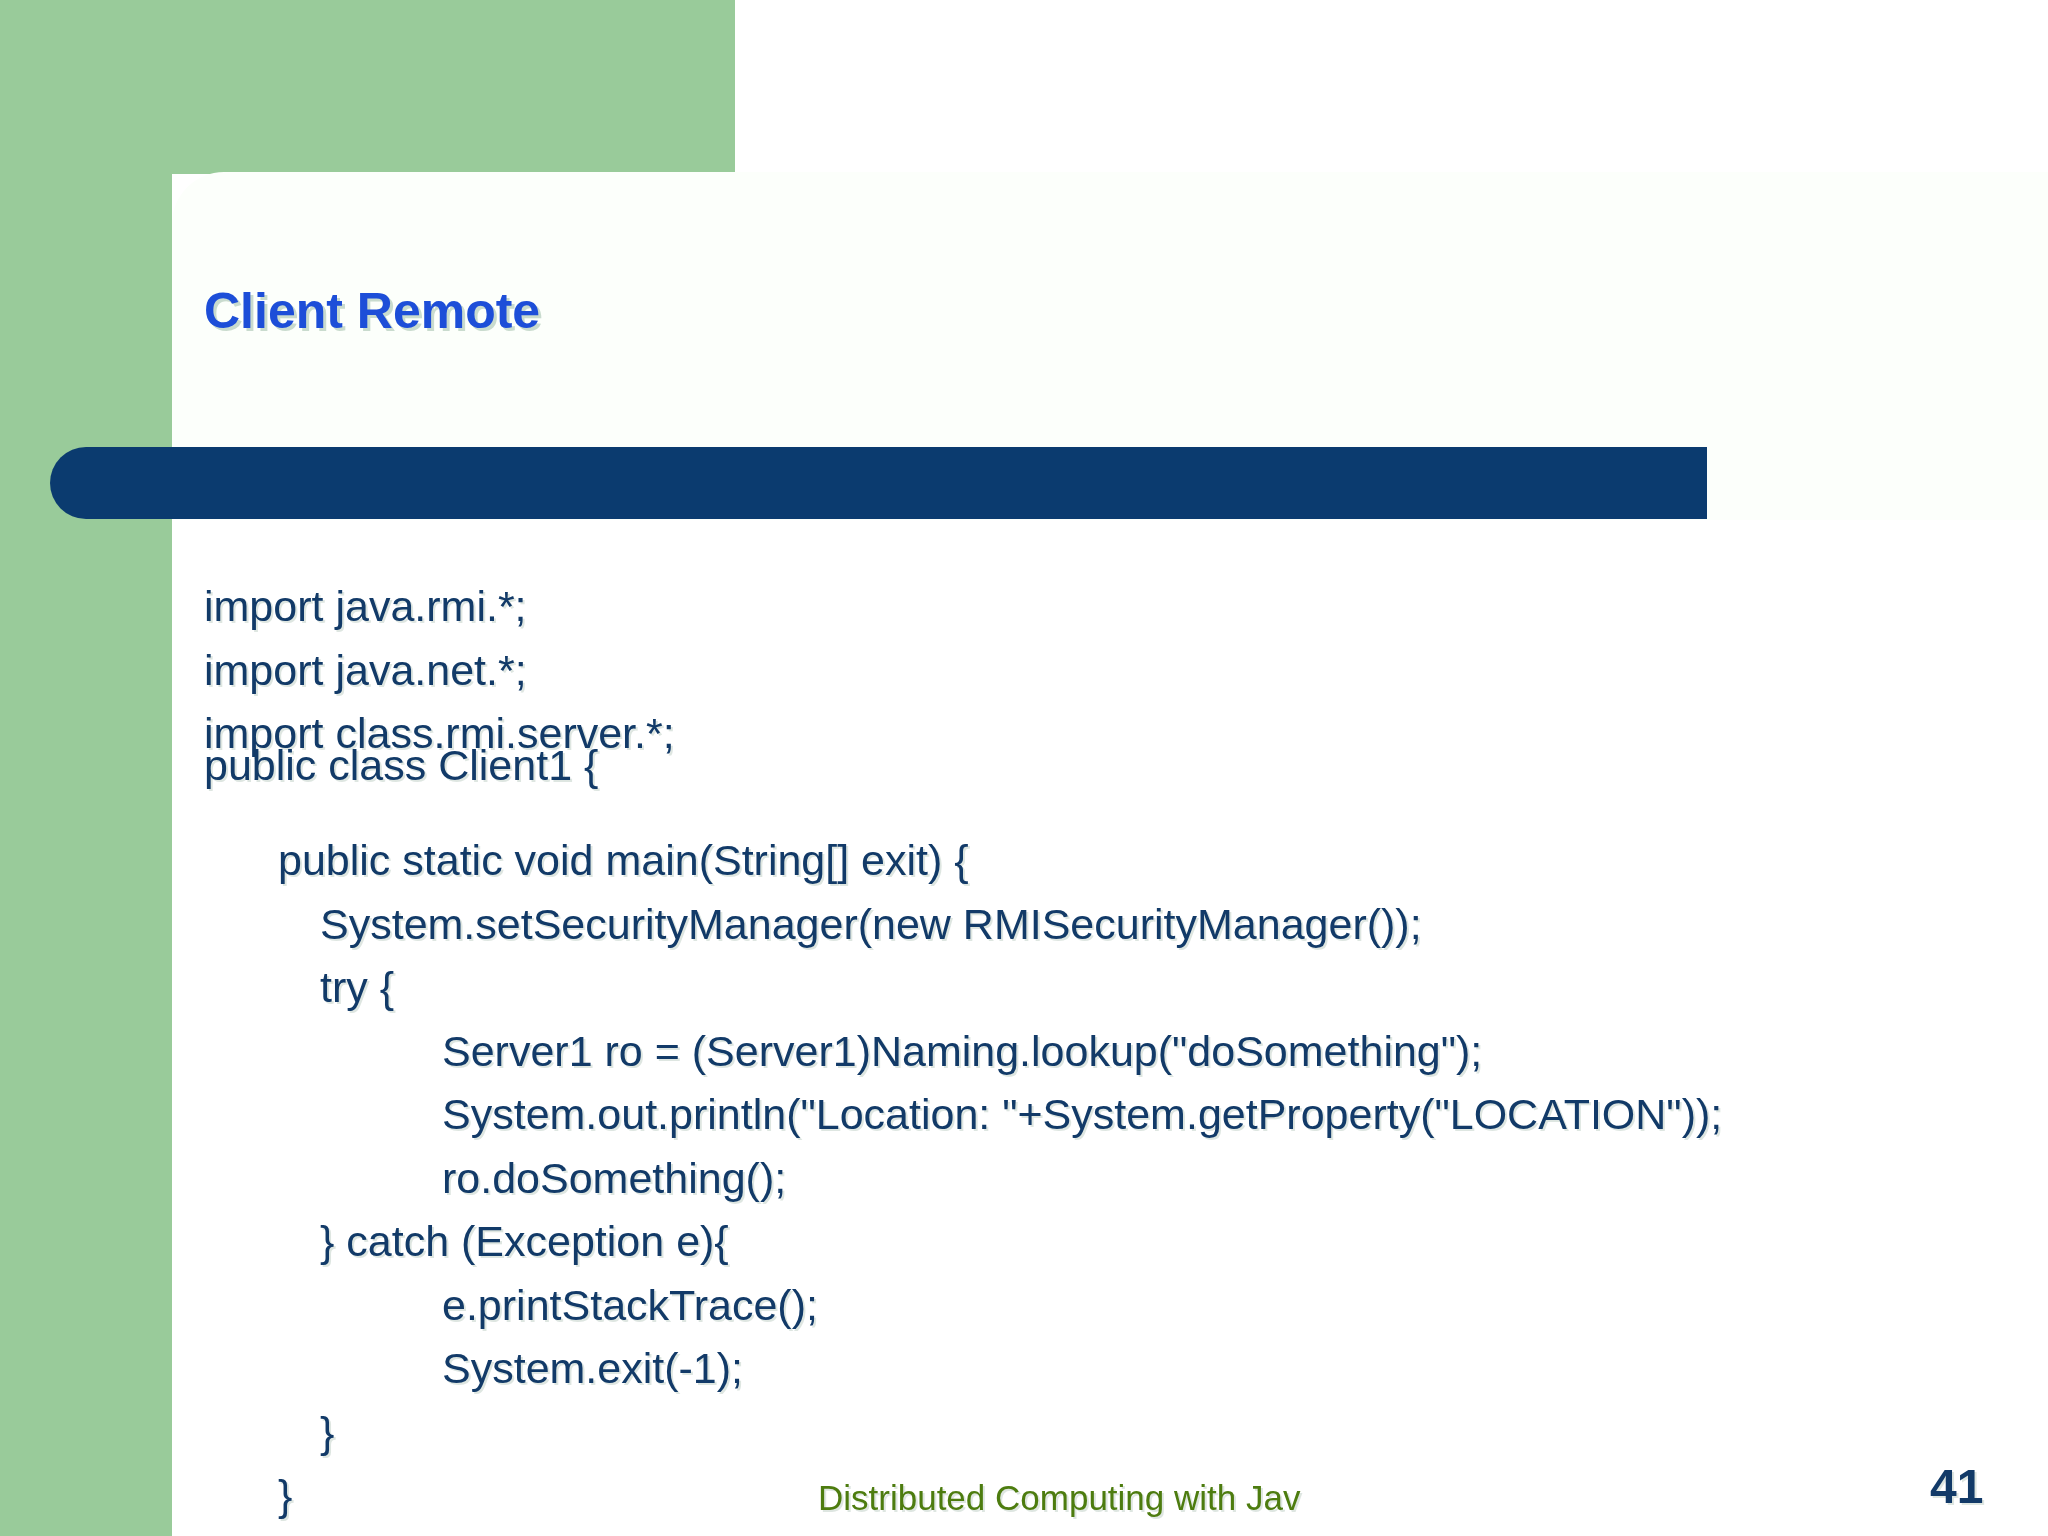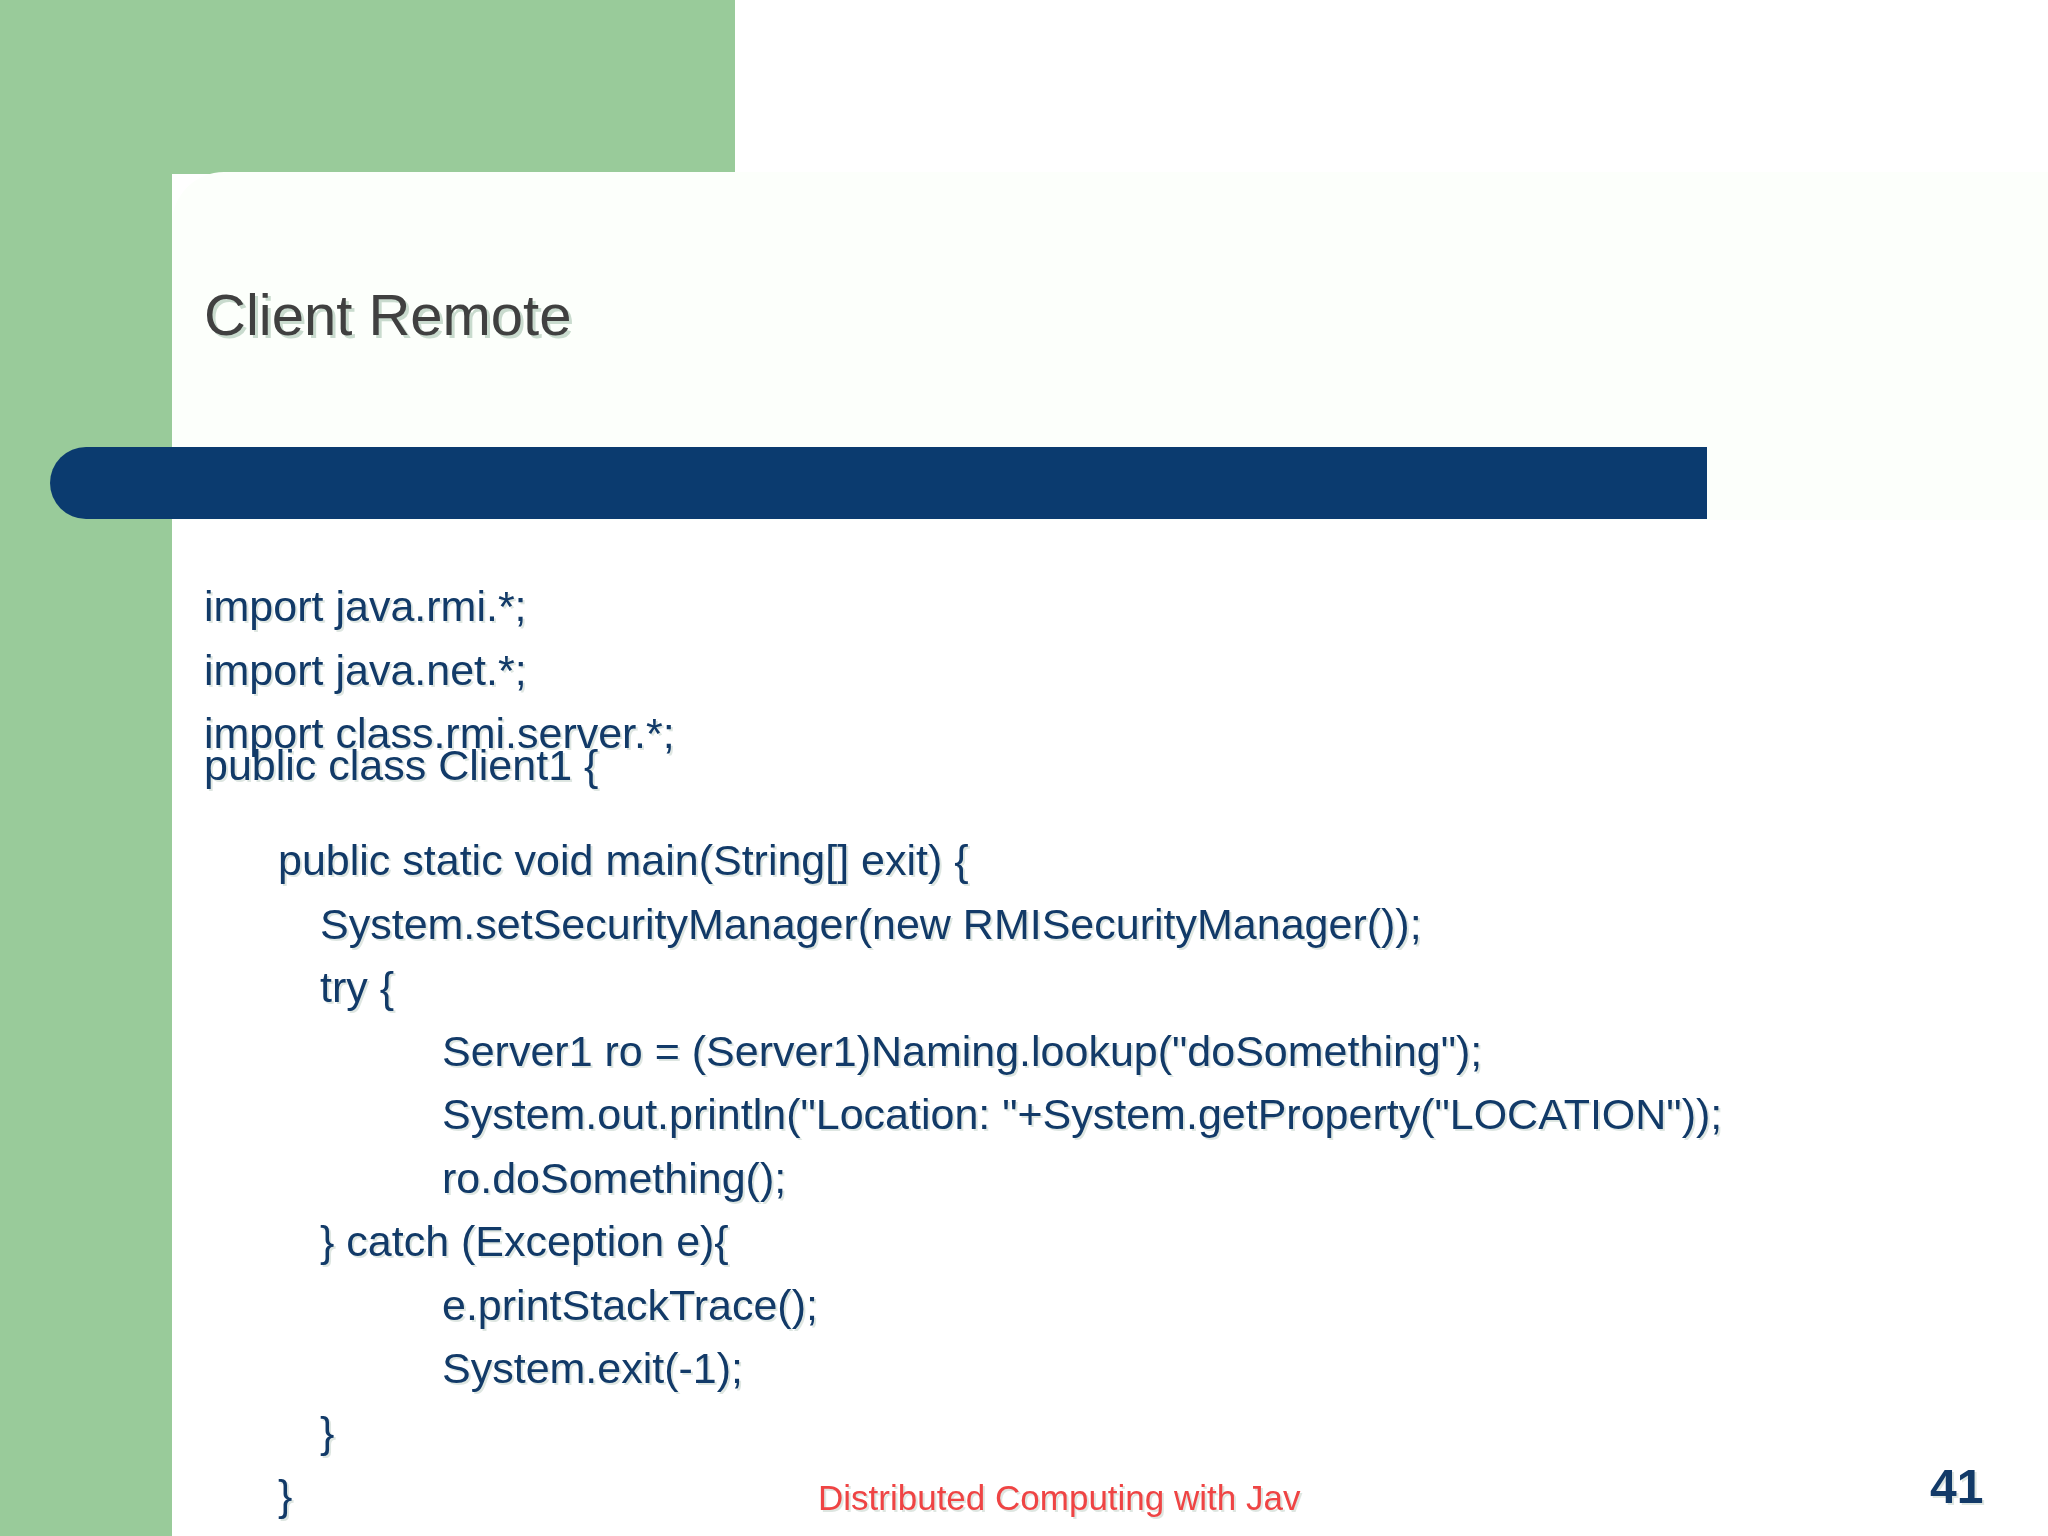--- a/index.html
+++ b/index.html
@@ -67,23 +67,23 @@
     background: #0b3b6f;
     border-top-left-radius: 36px;
     border-bottom-left-radius: 36px;
   }
 
   
   .slide-title {
     position: absolute;
     left: 204px;
     top: 286px;
-    font-size: 58px;
-    font-weight: normal;
-    color: #404040;
+    font-size: 50px;
+    font-weight: bold;
+    color: #1d4ed8;
     letter-spacing: 0px;
     white-space: nowrap;
     text-shadow: 3px 3px 0 rgba(140,175,150,0.45);
     line-height: 1.0;
   }
 
   
   .code-body {
     position: absolute;
     left: 0;
@@ -108,21 +108,21 @@
     font-size: 35px;
     color: #123a68;
     white-space: nowrap;
     text-shadow: 2px 2px 0 rgba(190,205,195,0.5);
   }
   .footer-center {
     position: absolute;
     left: 818px;
     top: 1478px;
     font-size: 35px;
-    color: #ef4444;
+    color: #4d7c0f;
     white-space: nowrap;
     text-shadow: 2px 2px 0 rgba(190,205,195,0.5);
   }
   .page-number {
     position: absolute;
     left: 1930px;
     top: 1459px;
     font-size: 48px;
     font-weight: bold;
     color: #123a68;

